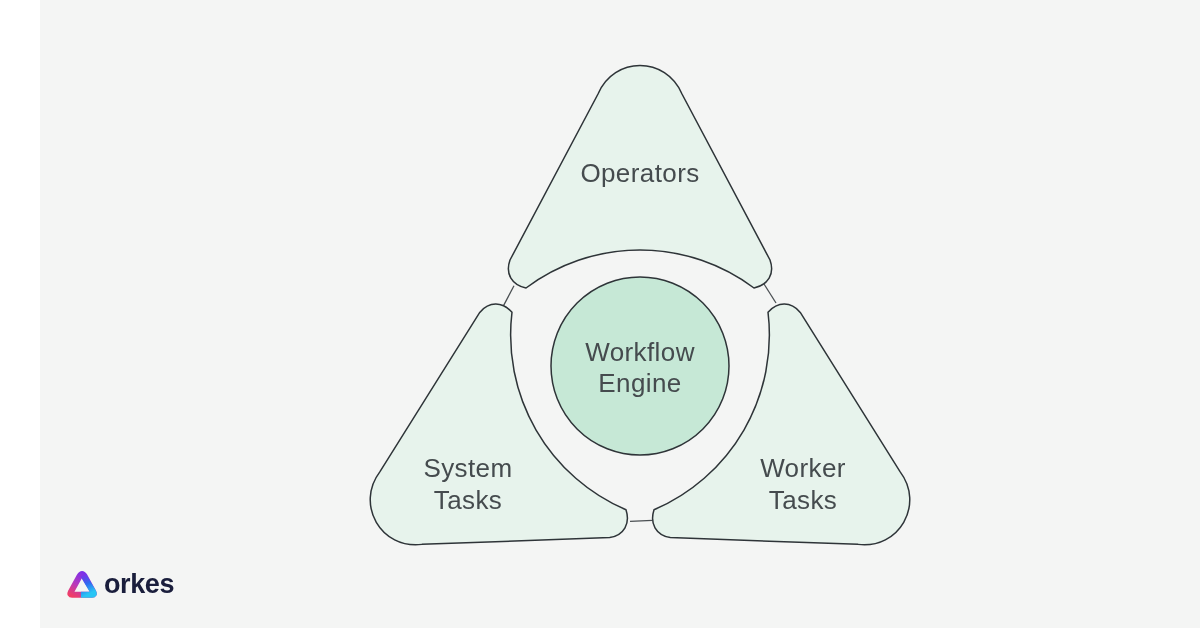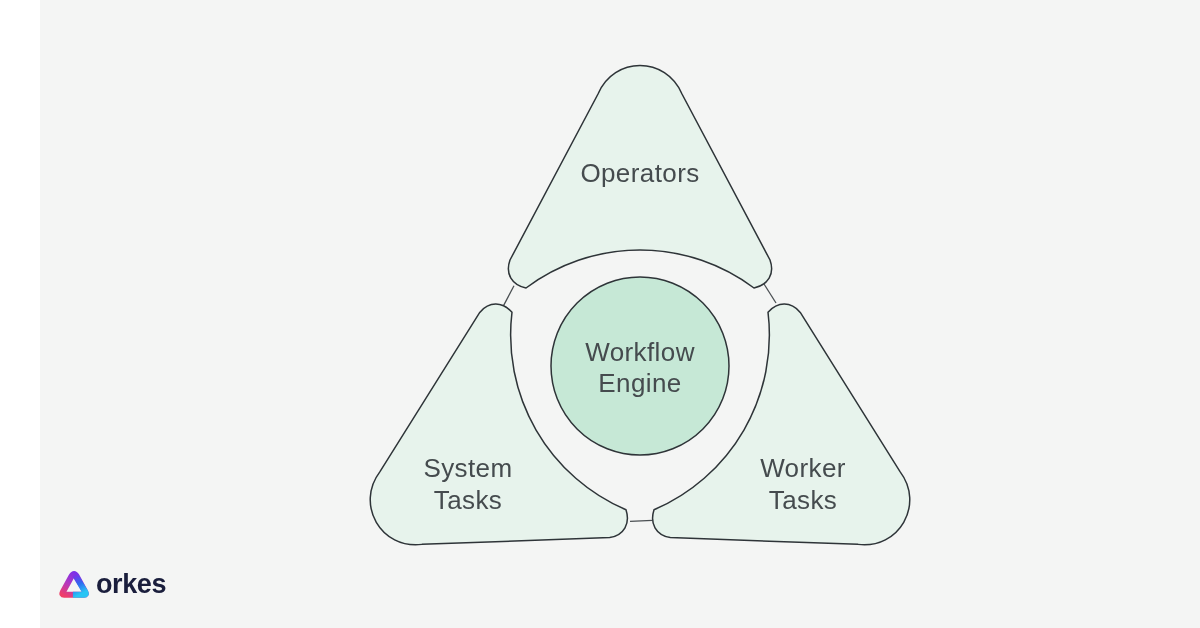--- a/index.html
+++ b/index.html
@@ -16,21 +16,21 @@
   .engine-circle{stroke:#2e3438;stroke-width:1.5;}
   .connector{stroke:#4a4f52;stroke-width:1.3;fill:none;}
   .dtext{
     font-family:"Liberation Sans",sans-serif;
     font-size:26px;
     fill:#454b4e;
     text-anchor:middle;
     letter-spacing:0.4px;
   }
   .logo{
-    position:absolute;left:18px;top:569px;
+    position:absolute;left:26px;top:569px;
     display:flex;align-items:center;gap:7px;
   }
   .logo-text{
     font-family:"Liberation Sans",sans-serif;
     font-size:27px;font-weight:700;
     color:#1a1e3c;letter-spacing:-0.4px;
     line-height:31px;
   }
 </style>
 </head>

